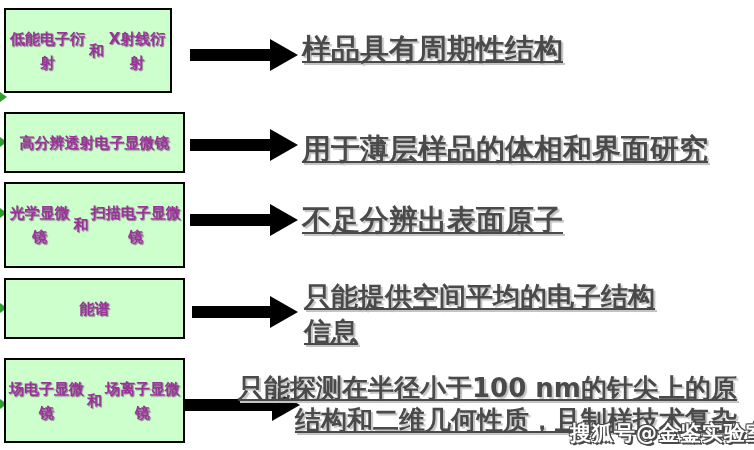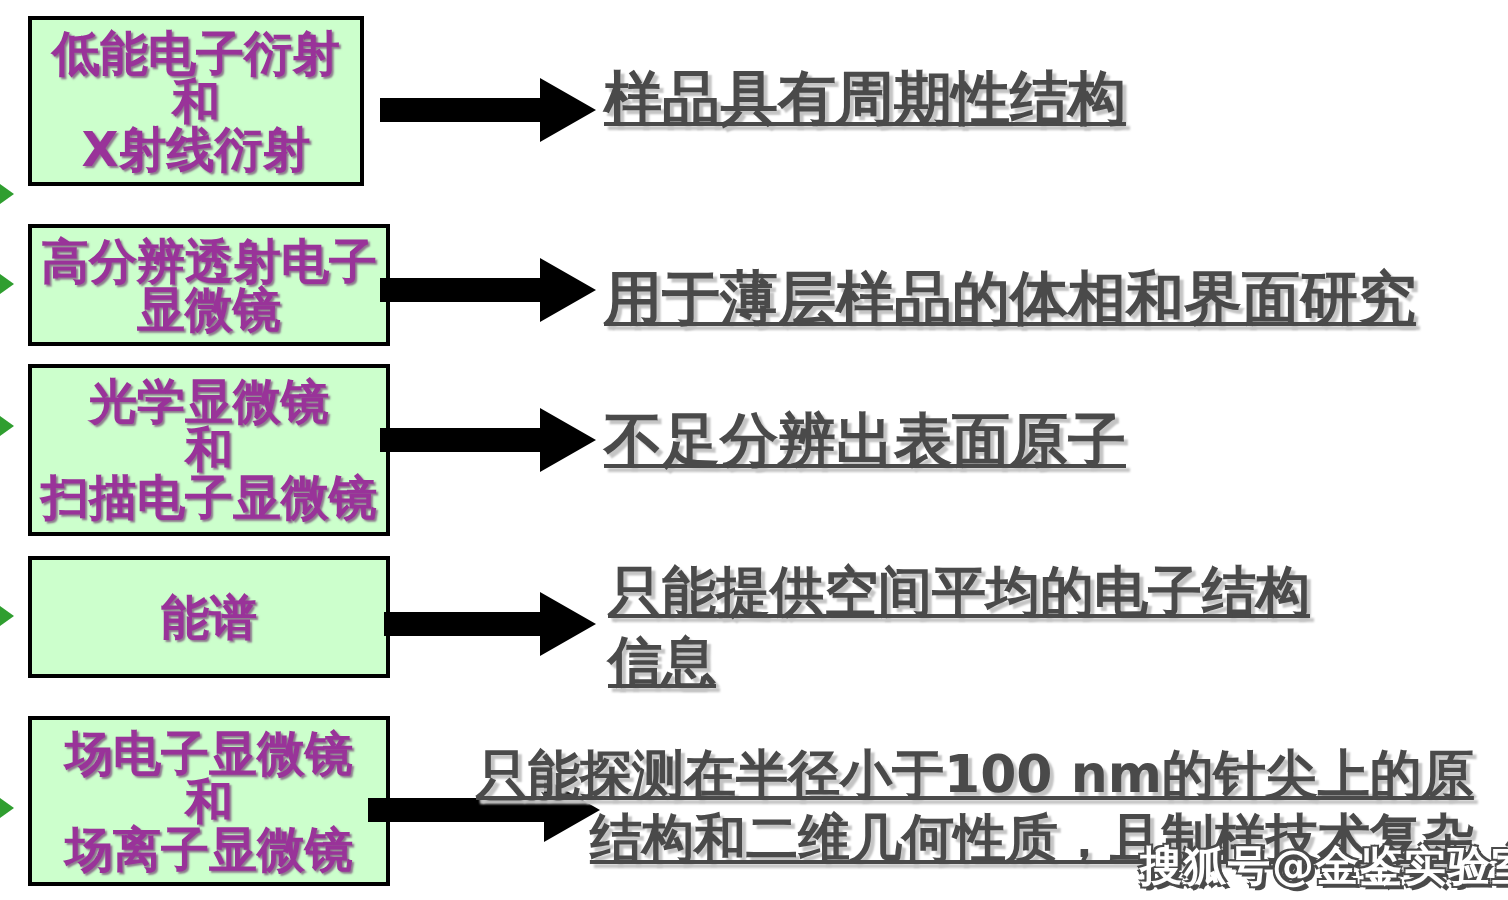--- a/index.html
+++ b/index.html
@@ -4,24 +4,24 @@
 <style>
   html,body { margin:0; padding:0; background:#fff; }
   .stage {
     position:relative; width:754px; height:450px; background:#ffffff;
     overflow:hidden;
     font-family:"DejaVu Sans","Liberation Sans",sans-serif;
   }
 
   
   .box {
-    position:absolute; left:14px;
+    position:absolute; left:4px;
     background:#ccffcc; border:2px solid #000;
-    display:flex; flex-direction:column; justify-content:center; align-items:center;
-    color:#993399; font-weight:bold; font-size:24px; line-height:24px;
+    display:flex; flex-direction:row; justify-content:center; align-items:center;
+    color:#993399; font-weight:bold; font-size:15px; line-height:24px;
     text-align:center; text-shadow:1px 1px 1px rgba(90,10,90,0.55);
   }
   .box1 { top:8px;   width:164px; height:81px; }
   .box2 { top:112px; width:177px; height:57px; }
   .box3 { top:182px; width:177px; height:82px; }
   .box4 { top:278px; width:177px; height:57px; }
   .box5 { top:358px; width:177px; height:81px; }
 
   
   .arrow { position:absolute; height:32px; }

